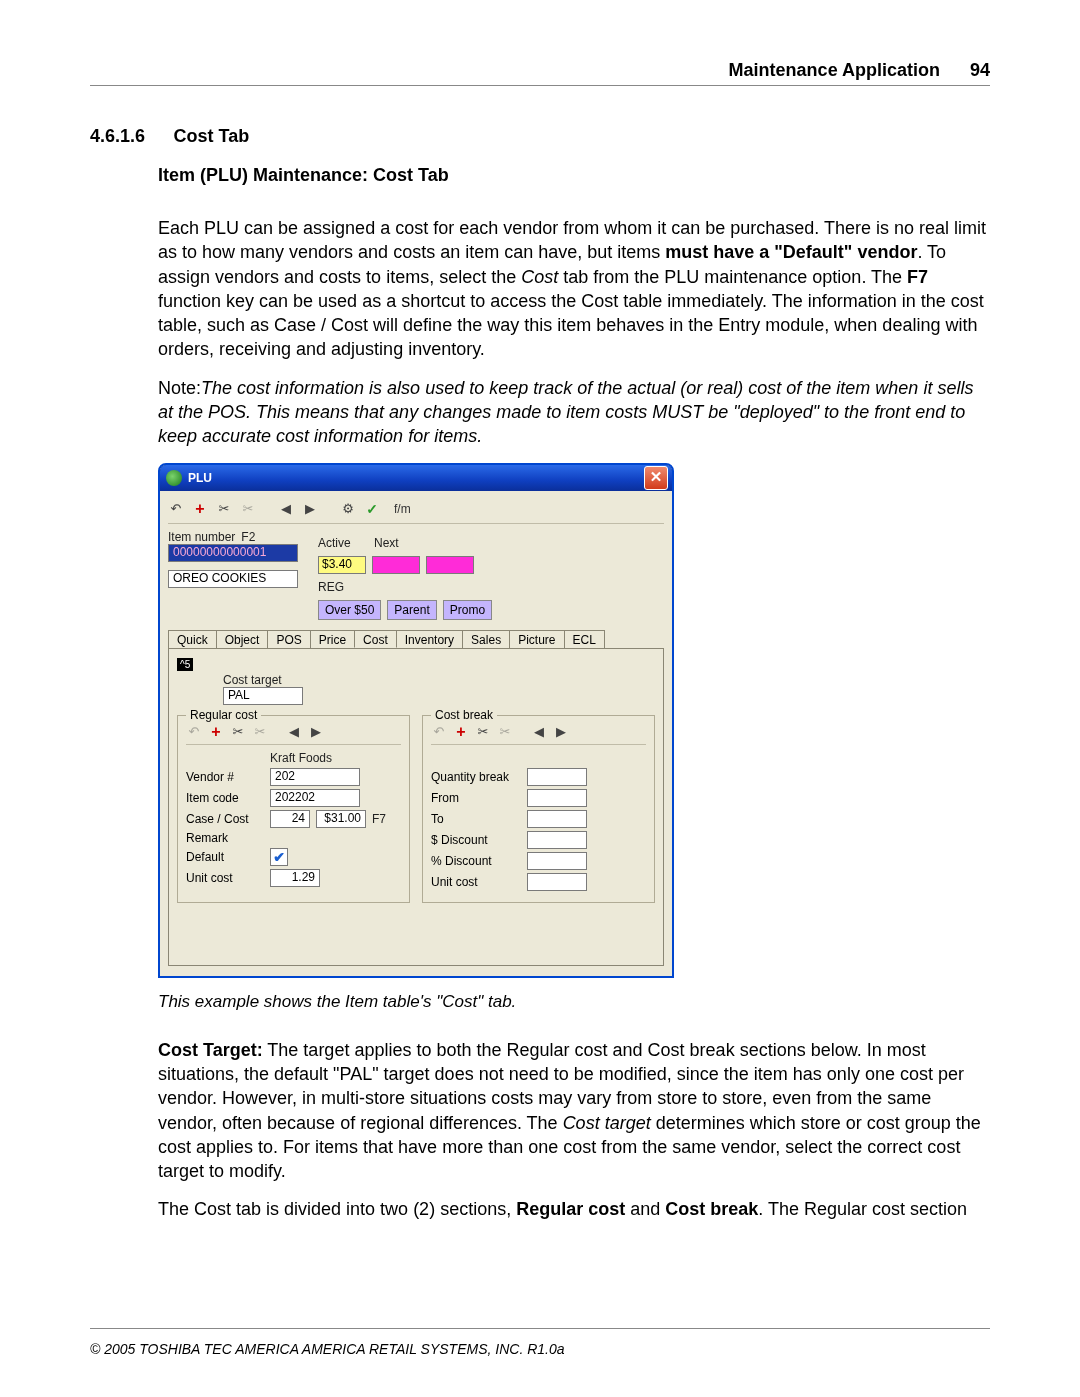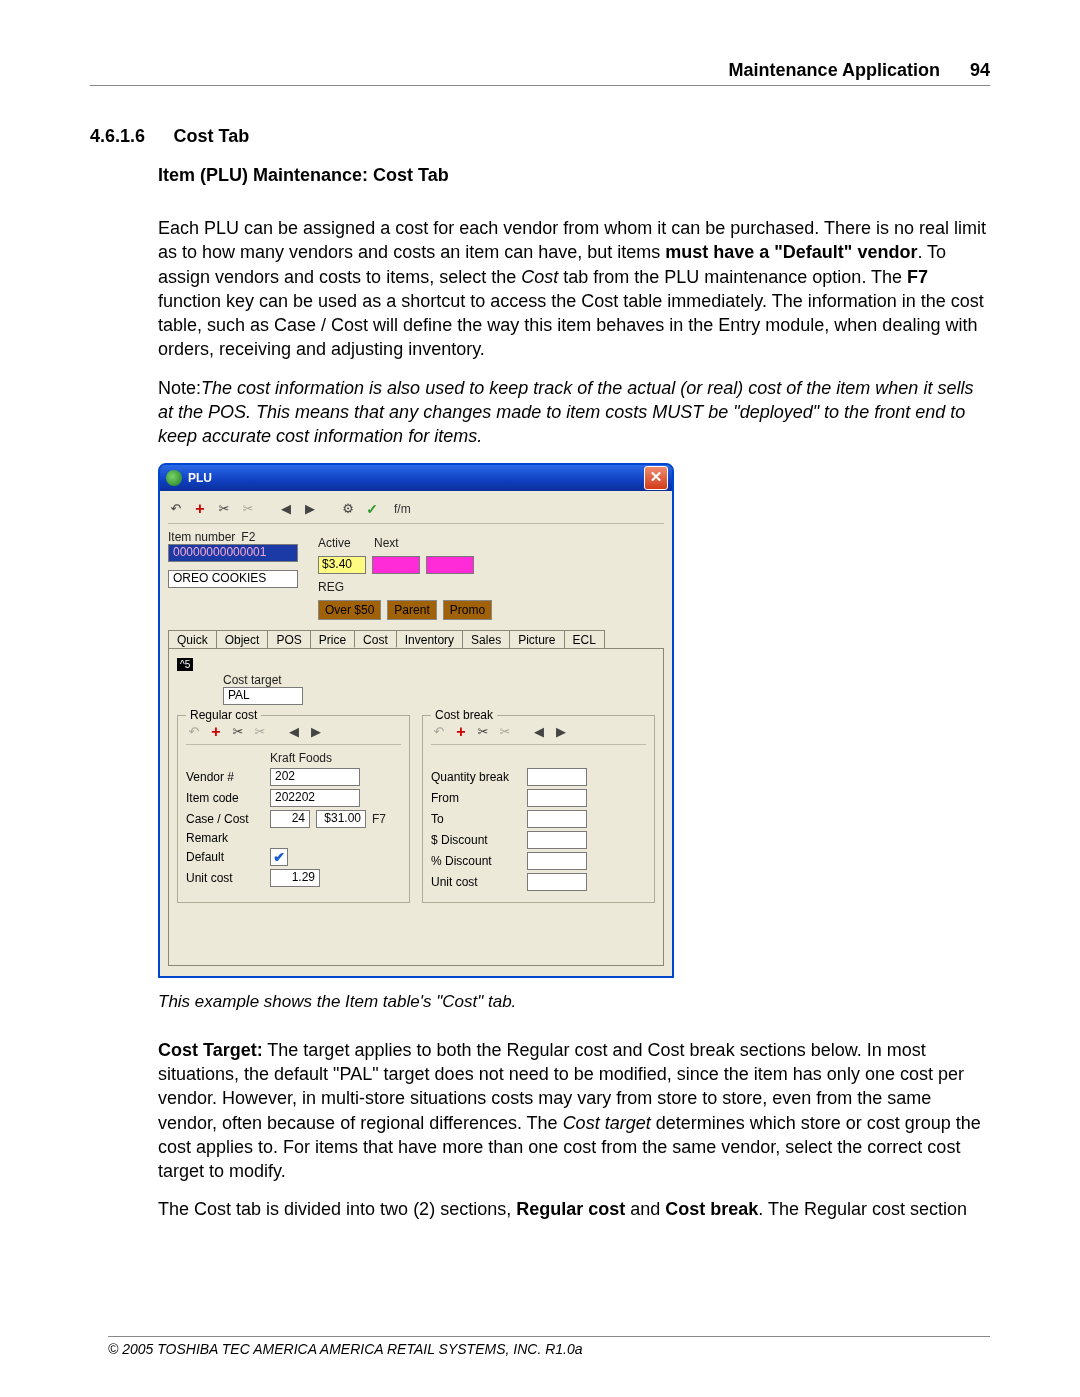--- a/index.html
+++ b/index.html
@@ -48,23 +48,23 @@
   }
   .body-text p { margin: 0 0 14px 0; }
   em.italic { font-style: italic; }
   .caption {
     font-style: italic;
     font-size: 17px;
     margin: 14px 0 26px 0;
   }
   .footer {
     position: absolute;
-    left: 108px; right: 90px; bottom: 40px;
+    left: 90px; right: 90px; bottom: 40px;
     border-top: 1px solid #888;
-    padding-top: 4px;
+    padding-top: 12px;
     font-style: italic;
     font-size: 14px;
   }
 
   
   .plu-window {
     width: 512px;
     margin: 4px 0 0 0;
     border: 2px solid #0046cf;
     border-top-left-radius: 8px;
@@ -147,21 +147,21 @@
   .yellow-box {
     background: #fffb80;
     height: 18px;
     border: 1px solid #7a7a7a;
     padding: 0 3px;
     font-size: 12px;
     box-sizing: border-box;
   }
   .btn3d {
     border: 1px solid #888;
-    background: #a16207;
+    background: #c4b5fd;
     height: 20px;
     font-size: 12px;
     padding: 0 6px;
     box-sizing: border-box;
     display: inline-flex;
     align-items: center;
   }
 
   .tabs {
     display: flex;

